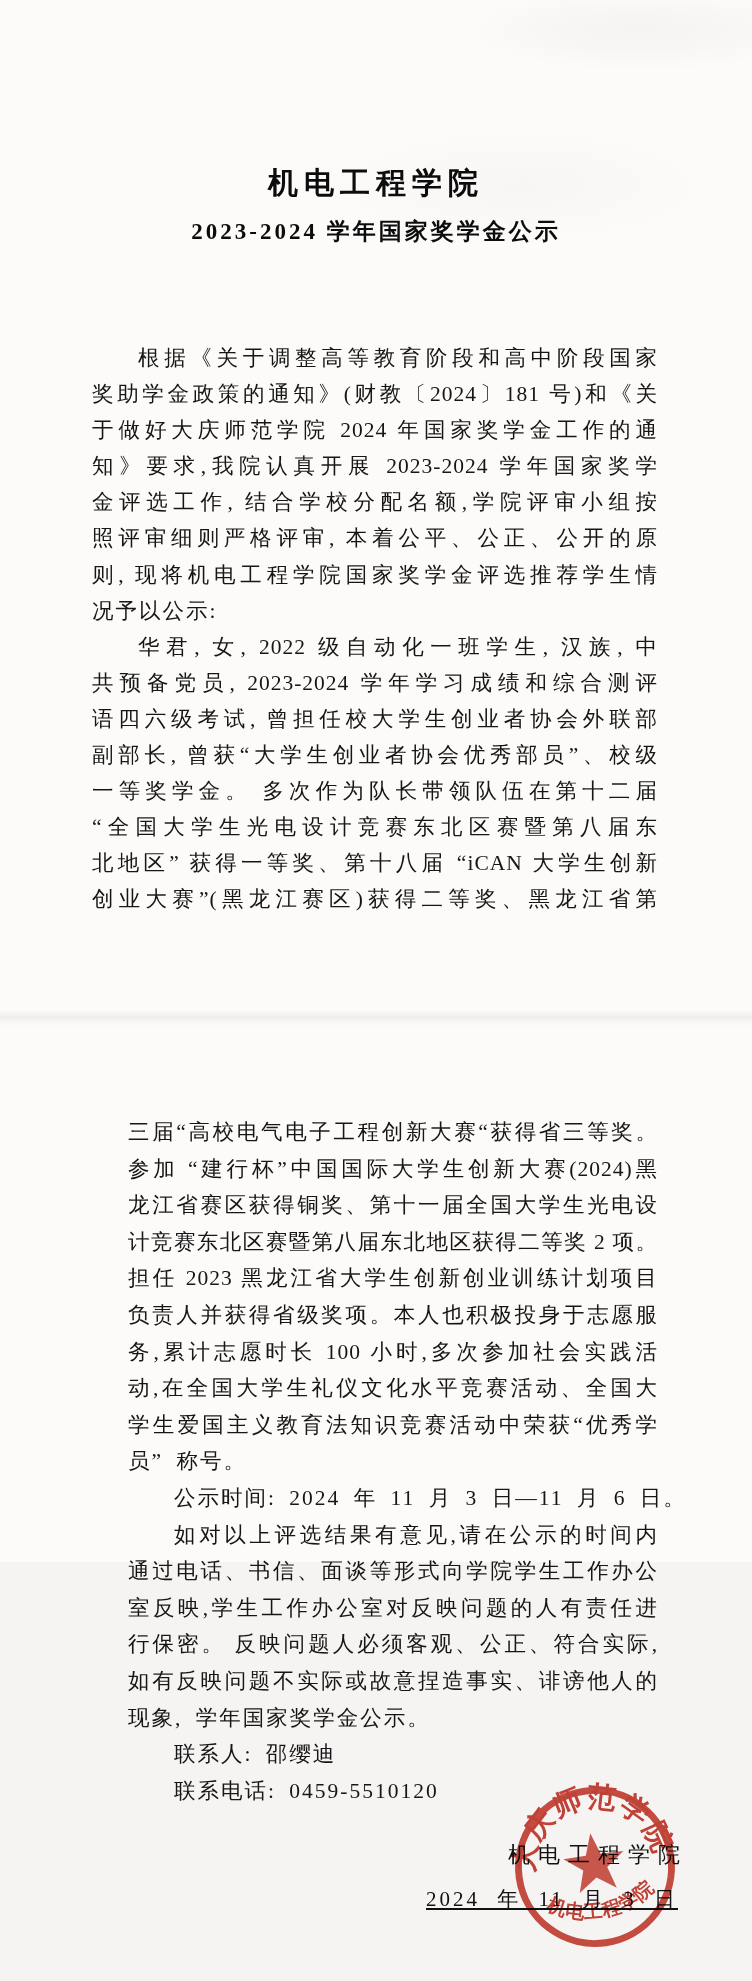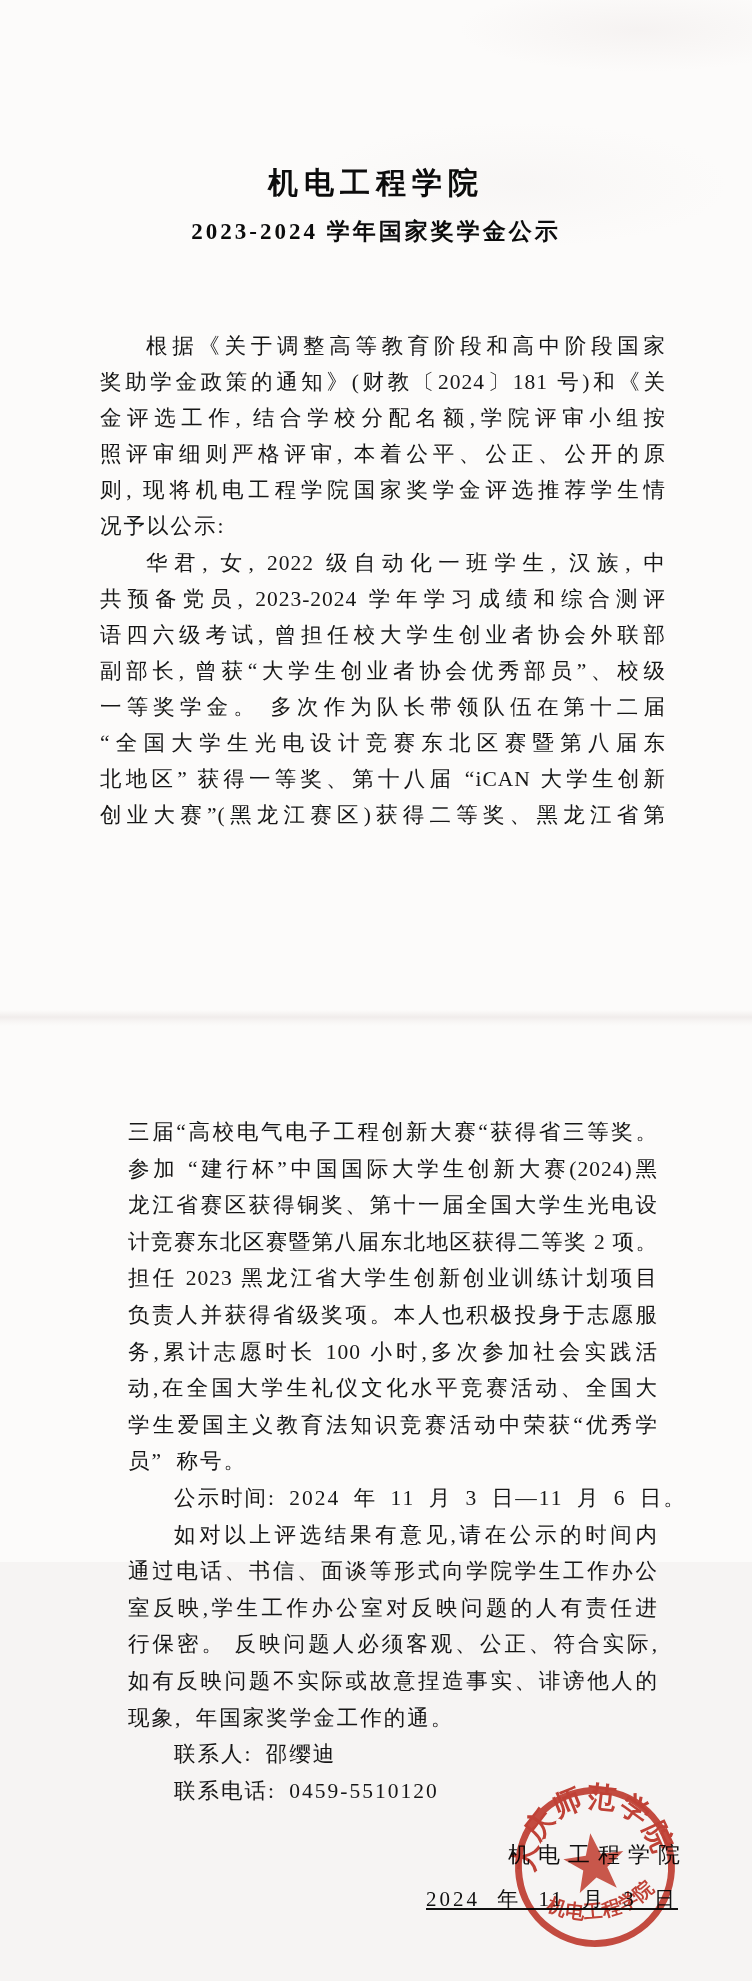--- a/index.html
+++ b/index.html
@@ -25,21 +25,21 @@
   .title{
     position:absolute;left:0;top:158px;width:752px;
     text-align:center;color:#0c0c0c;font-weight:bold;
   }
   .title .t1{font-size:30px;line-height:49px;letter-spacing:6px;}
   .title .t2{font-size:23px;line-height:49px;letter-spacing:3px;}
   .textblock{
     position:absolute;left:92px;width:566px;
     color:#161616;font-size:21.5px;
   }
-  .p1{top:328px;margin-left:8px;}
+  .p1{top:340px;}
   .p2{top:1114px;}
   .p1 .ln{height:36.1px;line-height:36.1px;}
   .p2 .ln{height:36.6px;line-height:36.6px;margin-left:36px;}
   .ln{
     white-space:nowrap;
     text-align:justify;
     text-align-last:justify;
     letter-spacing:1px;
   }
   .ln.short{text-align-last:left;letter-spacing:2px;word-spacing:6px;}
@@ -68,20 +68,22 @@
 <div class="paper">
 
   <div class="title">
     <div class="t1">机电工程学院</div>
     <div class="t2">2023-2024 学年国家奖学金公示</div>
   </div>
 
   <div class="textblock p1">
       <div class="ln ind">根据《关于调整高等教育阶段和高中阶段国家</div>
       <div class="ln">奖助学金政策的通知》(财教〔2024〕181 号)和《关</div>
+      <div class="ln">于做好大庆师范学院 2024 年国家奖学金工作的通</div>
+      <div class="ln">知》要求,我院认真开展 2023-2024 学年国家奖学</div>
       <div class="ln">金评选工作, 结合学校分配名额,学院评审小组按</div>
       <div class="ln">照评审细则严格评审, 本着公平、公正、公开的原</div>
       <div class="ln">则, 现将机电工程学院国家奖学金评选推荐学生情</div>
       <div class="ln short">况予以公示:</div>
       <div class="ln ind">华君, 女, 2022 级自动化一班学生, 汉族, 中</div>
       <div class="ln">共预备党员, 2023-2024 学年学习成绩和综合测评</div>
       <div class="ln">语四六级考试, 曾担任校大学生创业者协会外联部</div>
       <div class="ln">副部长, 曾获“大学生创业者协会优秀部员”、校级</div>
       <div class="ln">一等奖学金。 多次作为队长带领队伍在第十二届</div>
       <div class="ln">“全国大学生光电设计竞赛东北区赛暨第八届东</div>
@@ -101,21 +103,21 @@
       <div class="ln">务,累计志愿时长 100 小时,多次参加社会实践活</div>
       <div class="ln">动,在全国大学生礼仪文化水平竞赛活动、全国大</div>
       <div class="ln">学生爱国主义教育法知识竞赛活动中荣获“优秀学</div>
       <div class="ln short">员” 称号。</div>
       <div class="ln ind short">公示时间: 2024 年 11 月 3 日—11 月 6 日。</div>
       <div class="ln ind">如对以上评选结果有意见,请在公示的时间内</div>
       <div class="ln">通过电话、书信、面谈等形式向学院学生工作办公</div>
       <div class="ln">室反映,学生工作办公室对反映问题的人有责任进</div>
       <div class="ln">行保密。 反映问题人必须客观、公正、符合实际,</div>
       <div class="ln">如有反映问题不实际或故意捏造事实、诽谤他人的</div>
-      <div class="ln short">现象, 年国家奖学金工作的通。</div>
+      <div class="ln short">现象, 学年国家奖学金公示。</div>
       <div class="ln ind short">联系人: 邵缨迪</div>
       <div class="ln ind short">联系电话: 0459-5510120</div>
     </div>
 
   <div class="signature">
     <div class="sig-org">机电工程学院</div>
     <div class="sig-date">2024 年 11 月 3 日</div>
   </div>
 
   <svg class="seal" viewBox="0 0 160 160" xmlns="http://www.w3.org/2000/svg">

